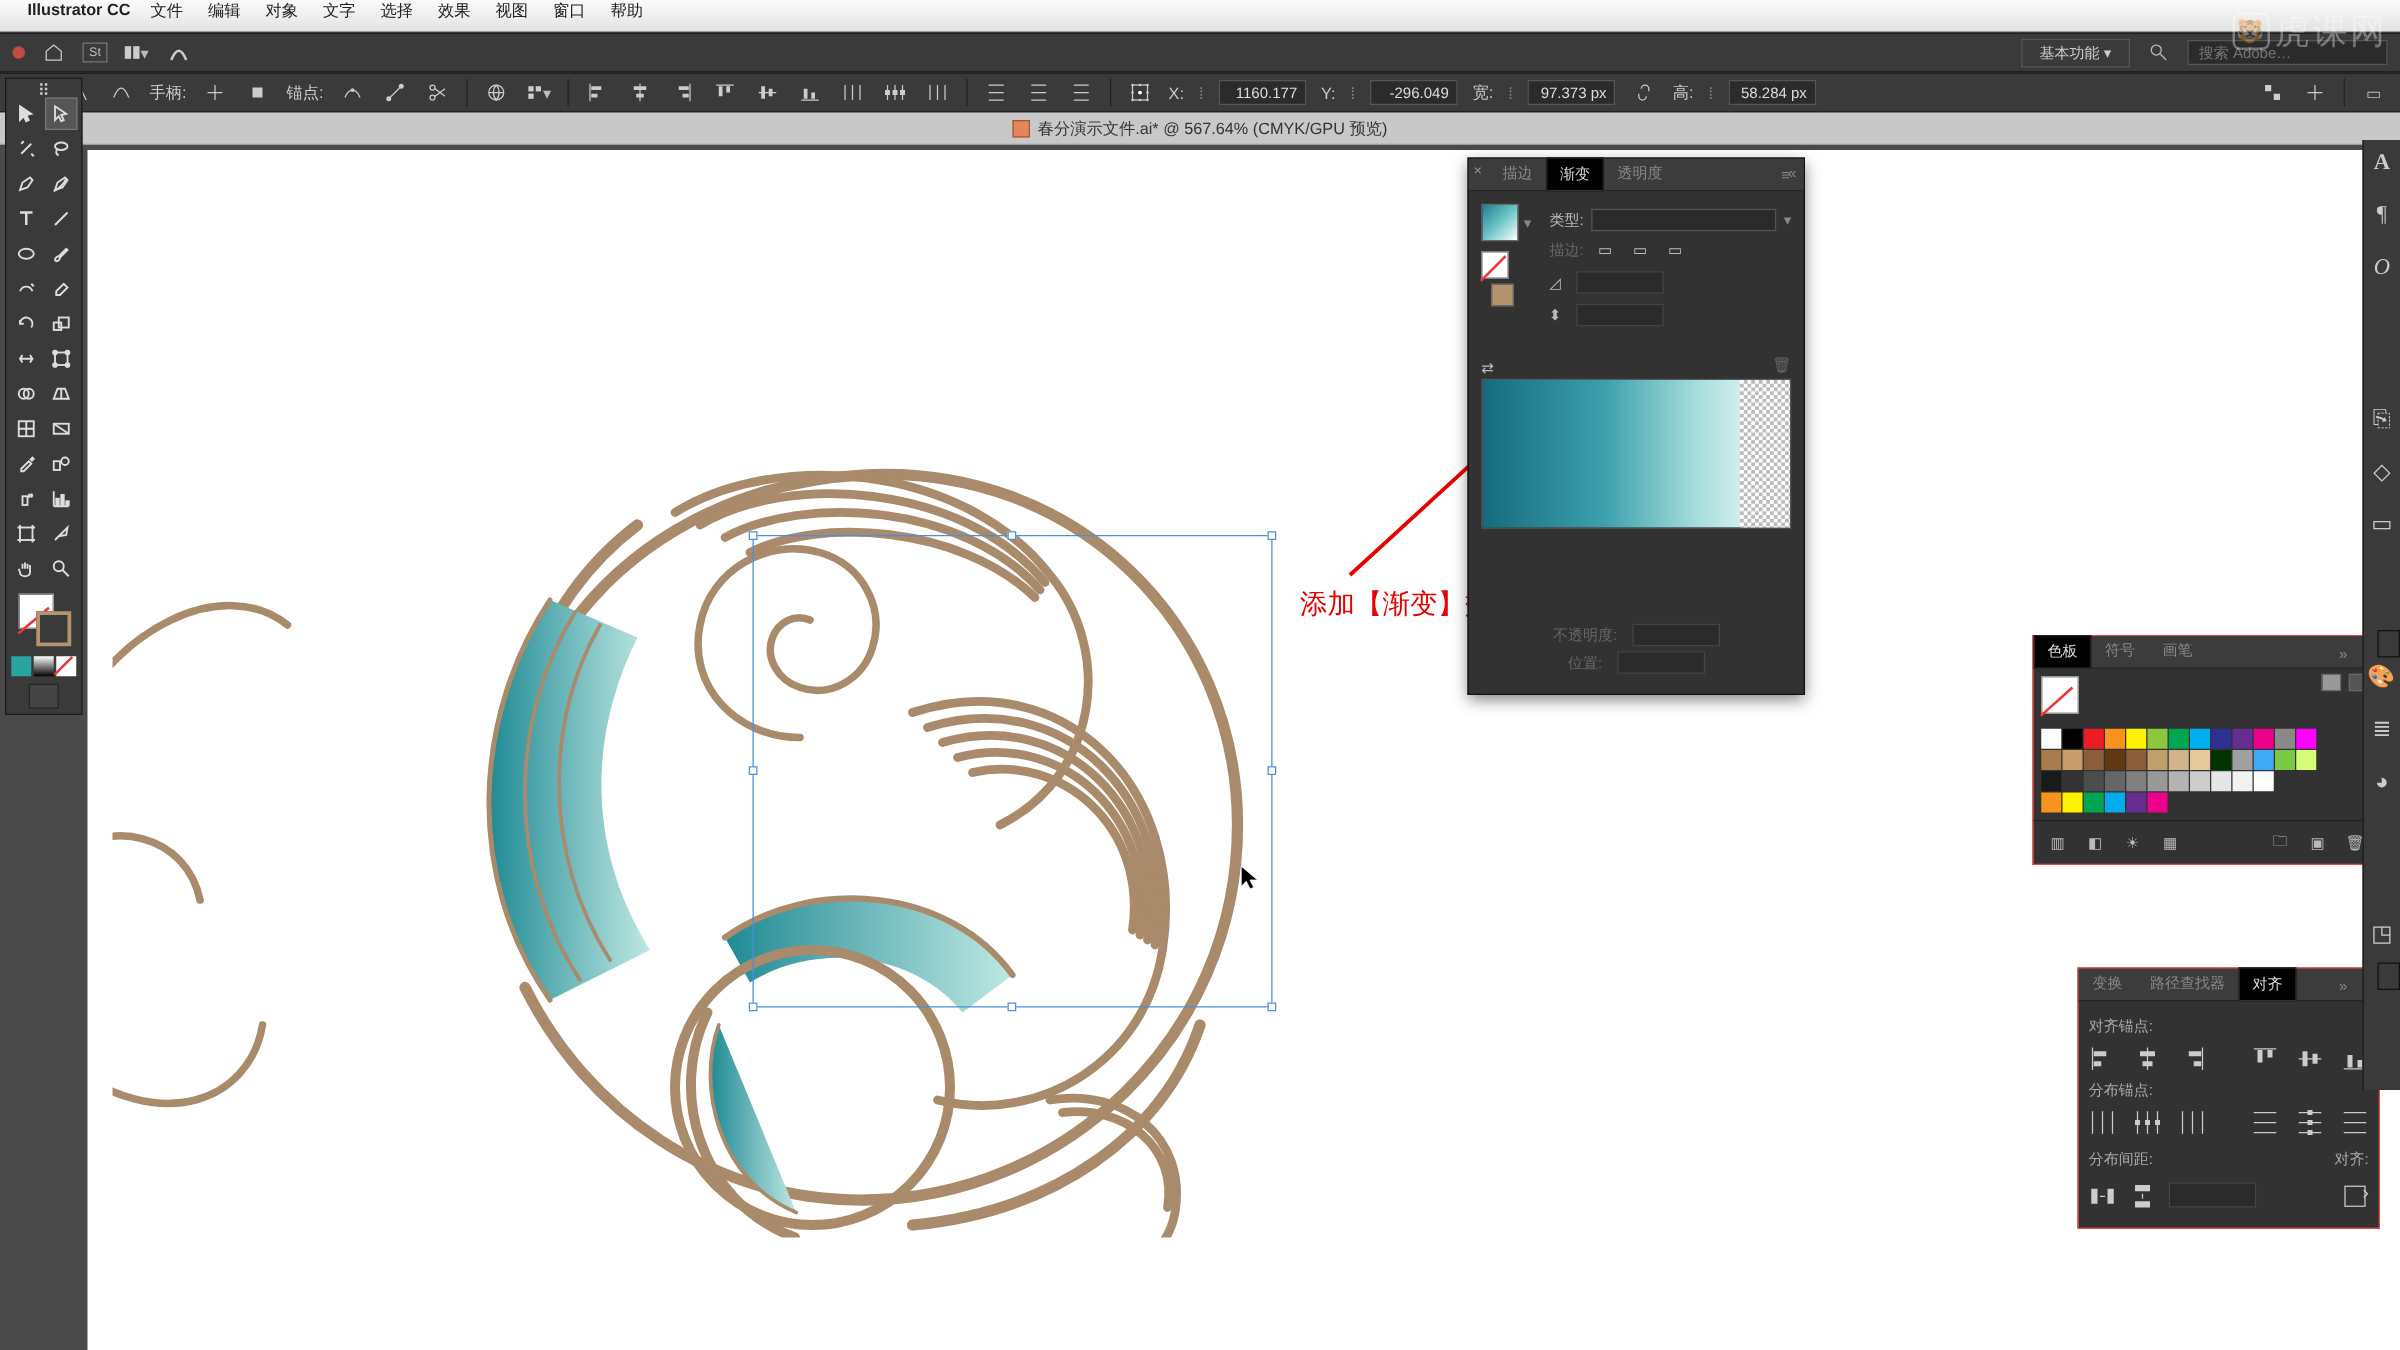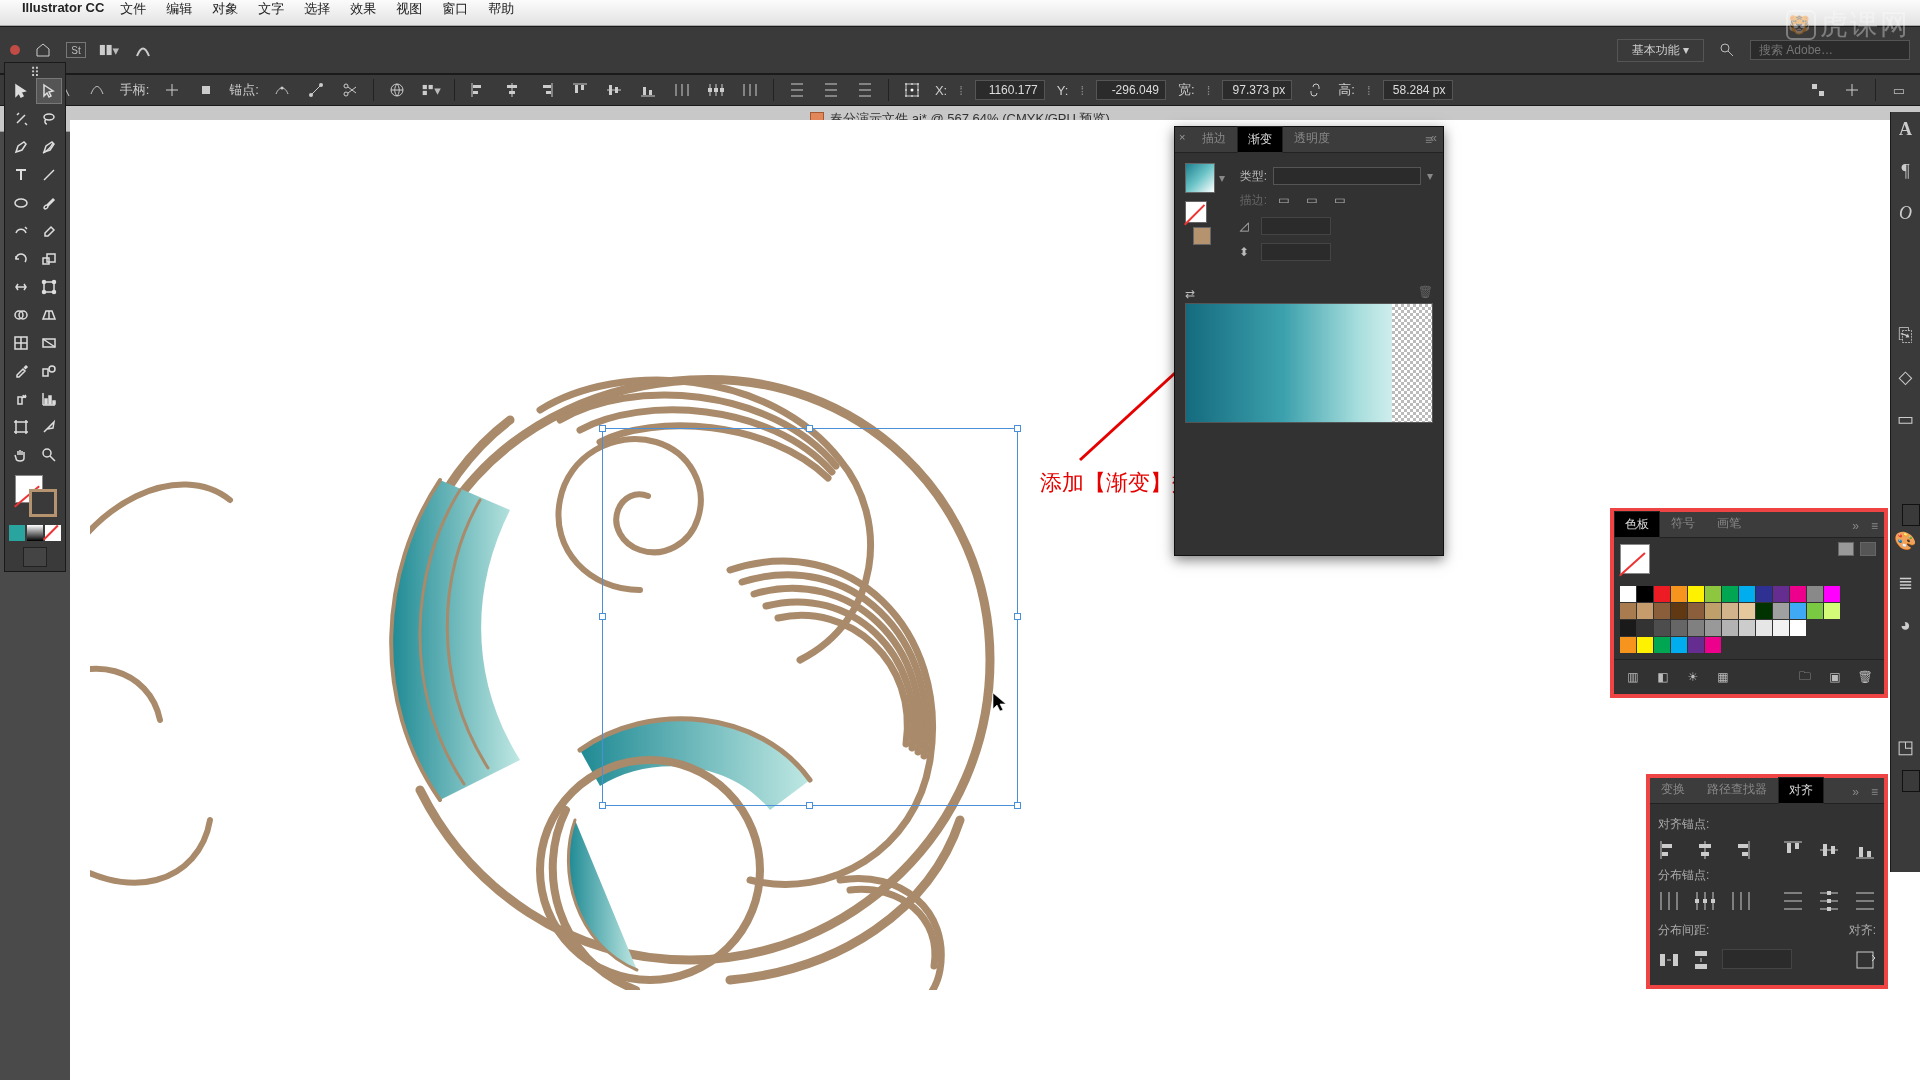--- a/index.html
+++ b/index.html
@@ -61,21 +61,21 @@
 .grad-none{position:absolute;left:10px;top:74px;width:22px;height:22px;background:#fff;border:1px solid #666}
 .grad-none::after{content:"";position:absolute;left:-2px;top:22px;width:28px;height:2px;background:#e33;transform:rotate(-45deg);transform-origin:left top}
 .grad-field{display:flex;align-items:center;gap:6px;margin:4px 0}
 .grad-field .flab{width:34px;text-align:right}
 .disabled{color:#666}
 .grad-big{margin:8px 10px 8px 10px;height:120px;background:linear-gradient(90deg,#146b7e 0%,#3da1ad 40%,#a7dedd 70%,#fff 100%);position:relative;border:1px solid #555}
 .grad-dither{position:absolute;right:0;top:0;bottom:0;width:40px;background:repeating-conic-gradient(#bbb 0 25%,#fff 0 50%) 0 0/6px 6px}
 .grad-trash{position:absolute;right:6px;top:34px;width:16px;height:18px;border:1px solid #555}
 
 
-.panel2{position:absolute;right:32px;background:#323232;border:4px solid #ef4444;color:#bbb;font-size:12px}
+.panel2{position:absolute;right:16px;background:#323232;border:1px solid #ef4444;color:#bbb;font-size:12px}
 .swatch-grid{padding:6px;display:grid;grid-template-columns:repeat(13,16px);gap:1px}
 .swc{width:16px;height:16px}
 .swatch-hdr{display:flex;justify-content:flex-end;padding:4px 8px;gap:6px}
 .hdr-btn{width:16px;height:14px;border:1px solid #666}
 .fill-ind{margin:6px;width:30px;height:30px;background:#fff;border:1px solid #888;position:relative}
 .fill-ind::after{content:"";position:absolute;left:-2px;top:30px;width:34px;height:2px;background:#e33;transform:rotate(-42deg);transform-origin:left top}
 .align-sec{padding:8px}
 .align-row{display:flex;gap:14px;margin:6px 0}
 .align-btn{width:22px;height:22px}
 .align-btn svg{width:22px;height:22px}
@@ -100,21 +100,21 @@
   <span class="mi">编辑</span>
   <span class="mi">对象</span>
   <span class="mi">文字</span>
   <span class="mi">选择</span>
   <span class="mi">效果</span>
   <span class="mi">视图</span>
   <span class="mi">窗口</span>
   <span class="mi">帮助</span>
 </div>
 
-<div class="darkbar" style="height:48px">
+<div class="darkbar" style="height:32px">
   <span class="close-dot"></span>
   <span class="icon-btn">
       <svg viewBox="0 0 16 16">
         <path d="M2 7l6-5 6 5v7H2z" fill="none" stroke="#ccc"></path>
       </svg>
     </span>
   <span class="icon-btn" style="border:1px solid #777;font-size:10px;width:20px;height:16px">St</span>
   <span class="icon-btn"><svg viewBox="0 0 16 16">
         <rect x="1" y="2" width="6" height="12" fill="#ccc"></rect>
         <rect x="9" y="2" width="6" height="12" fill="#ccc"></rect>
@@ -650,20 +650,30 @@
       <span style="width:70px;height:18px;border:1px solid #444;background:#2b2b2b"></span>
     </div>
   </div>
 
   <div class="grad-trash" style="top:160px;left:10px;width:18px;height:14px;border:none">⇄</div>
   <div class="grad-big" style="margin-top:150px">
     <div class="grad-dither"></div>
   </div>
   <div style="position:absolute;right:10px;top:158px;color:#666">🗑</div>
 
+  <div style="position:absolute;left:0;right:0;bottom:12px;padding:0 12px">
+    <div class="grad-field disabled" style="justify-content:center">
+      <span>不透明度:</span>
+      <span style="width:70px;height:18px;border:1px solid #444;background:#2b2b2b;margin-left:6px"></span>
+    </div>
+    <div class="grad-field disabled" style="justify-content:center">
+      <span>位置:</span>
+      <span style="width:70px;height:18px;border:1px solid #444;background:#2b2b2b;margin-left:6px"></span>
+    </div>
+  </div>
 </div>
 
 <div class="panel2" style="top:508px;width:278px">
   <div class="panel-tabs">
     <div class="ptab active">色板</div>
     <div class="ptab">符号</div>
     <div class="ptab">画笔</div>
     <div style="flex:1"></div>
     <span style="padding:4px 6px;color:#888">»</span>
     <span style="padding:4px 6px;color:#888">≡</span>

